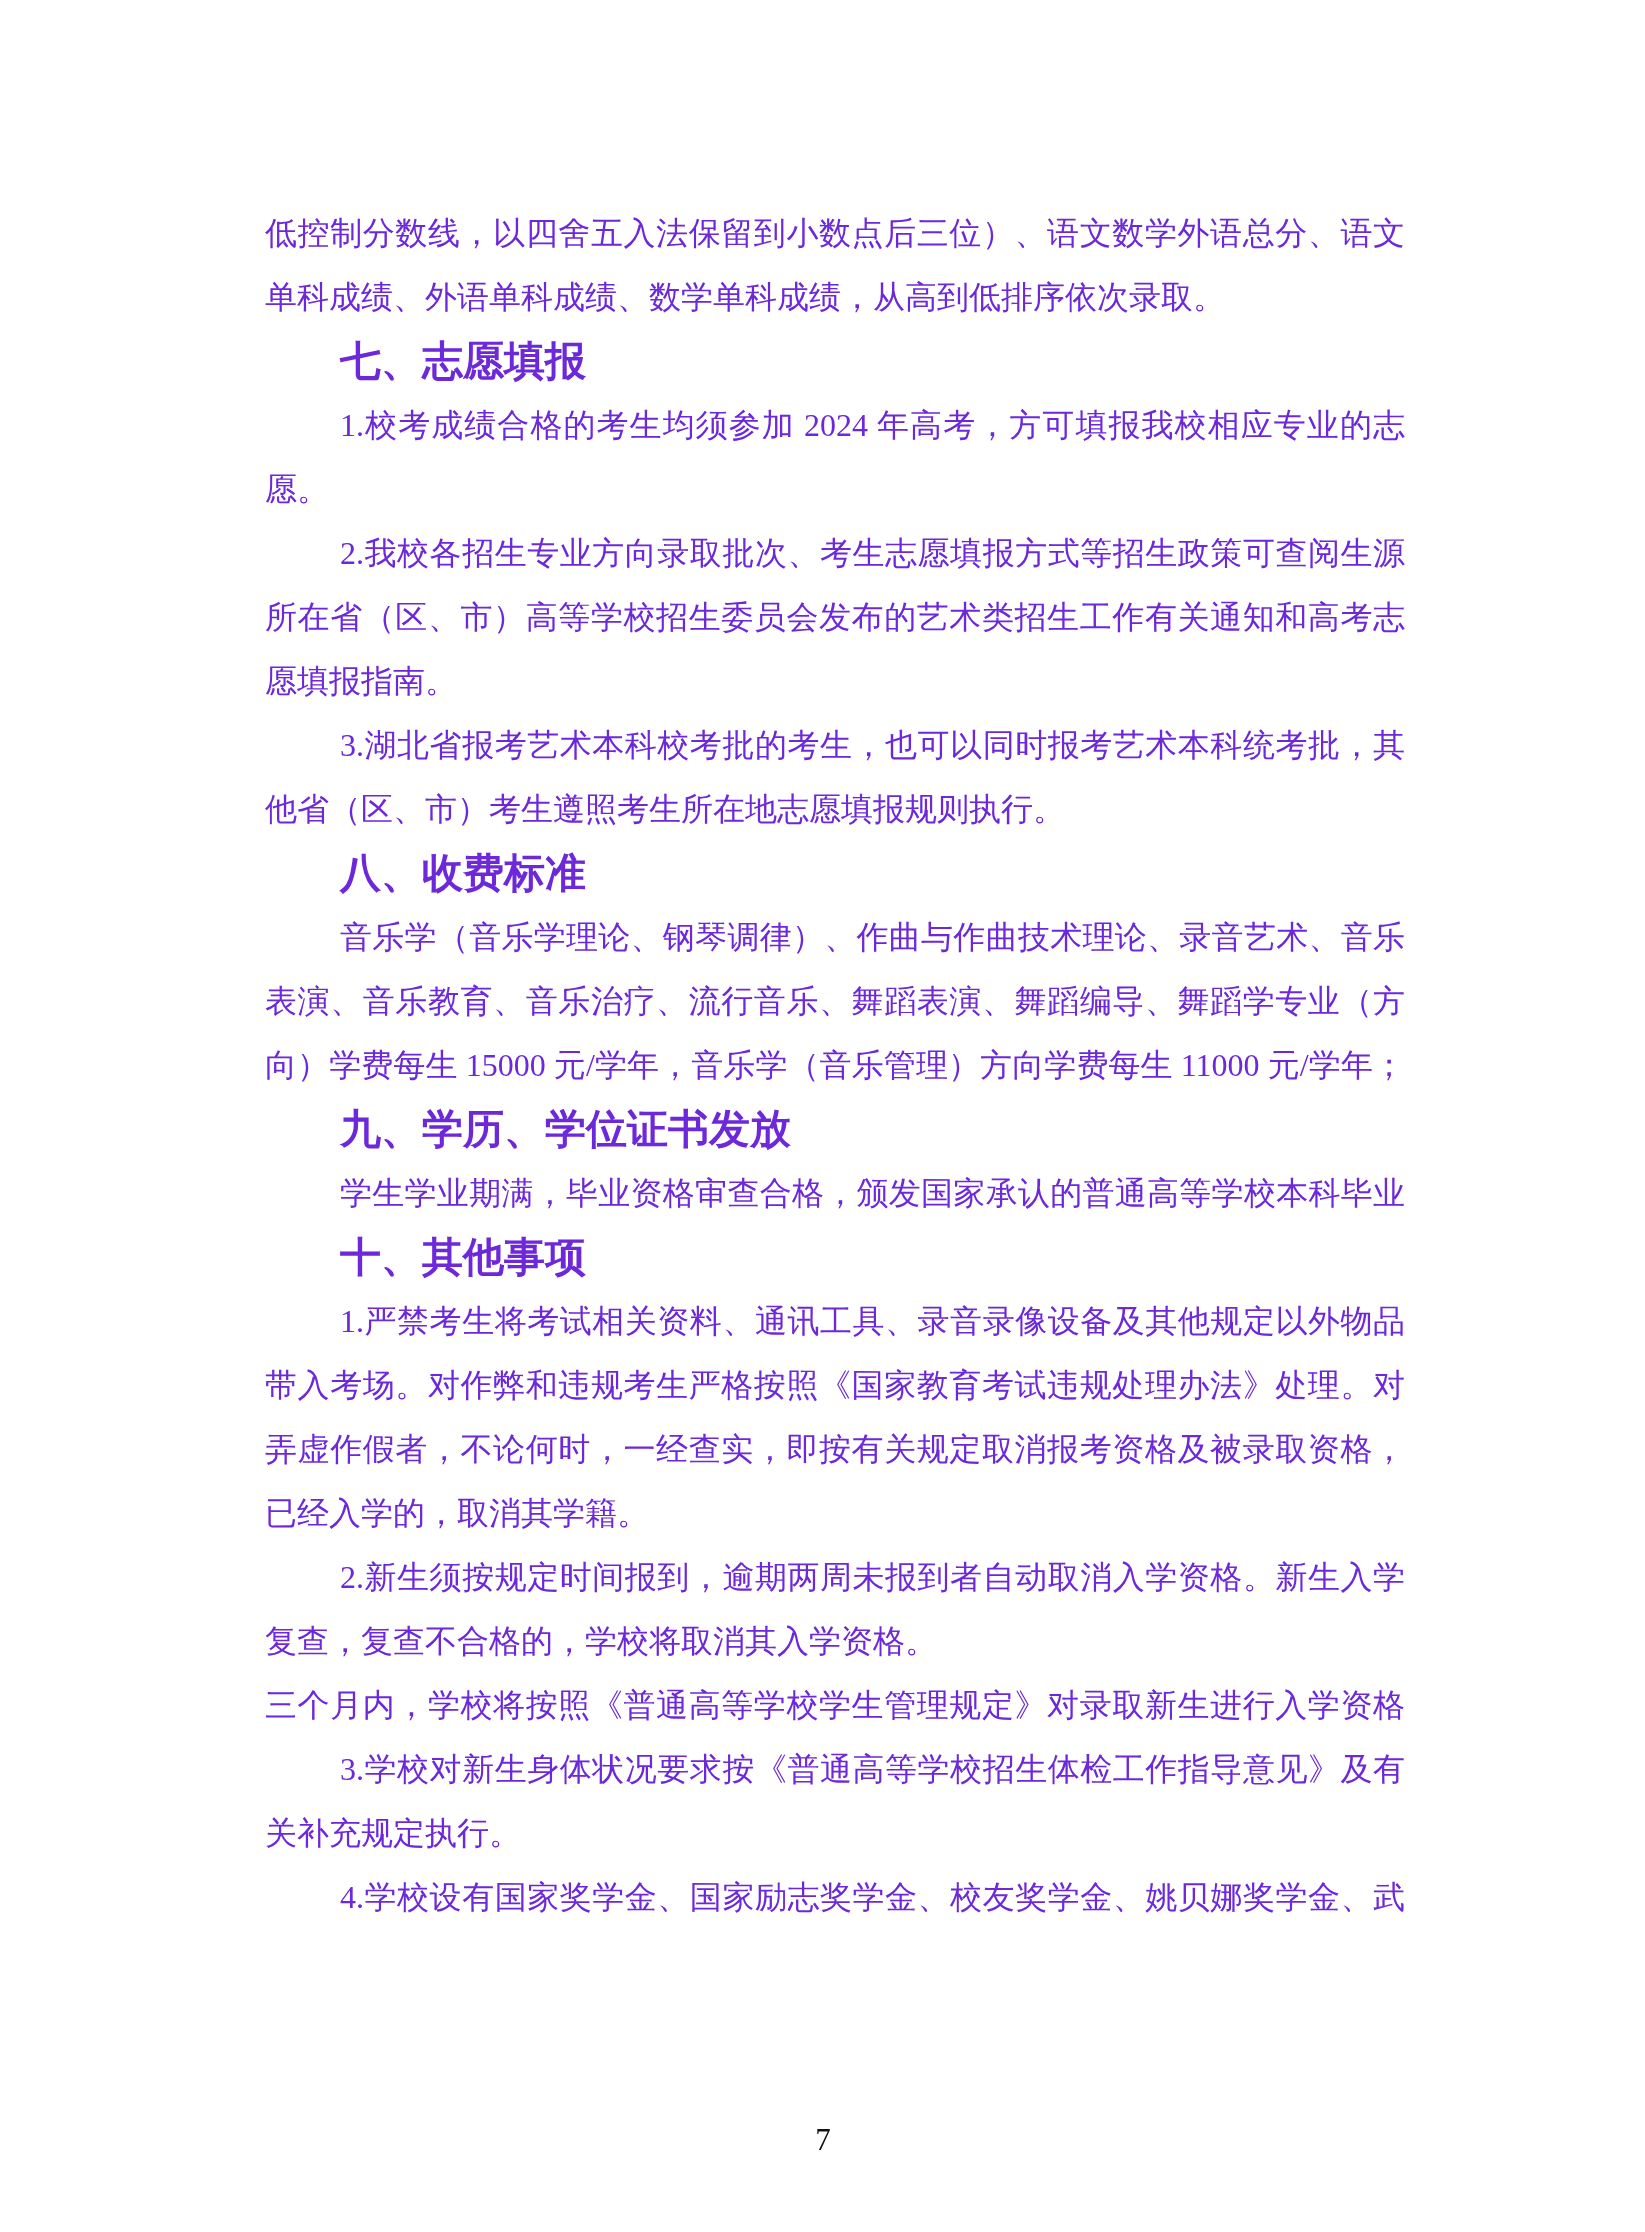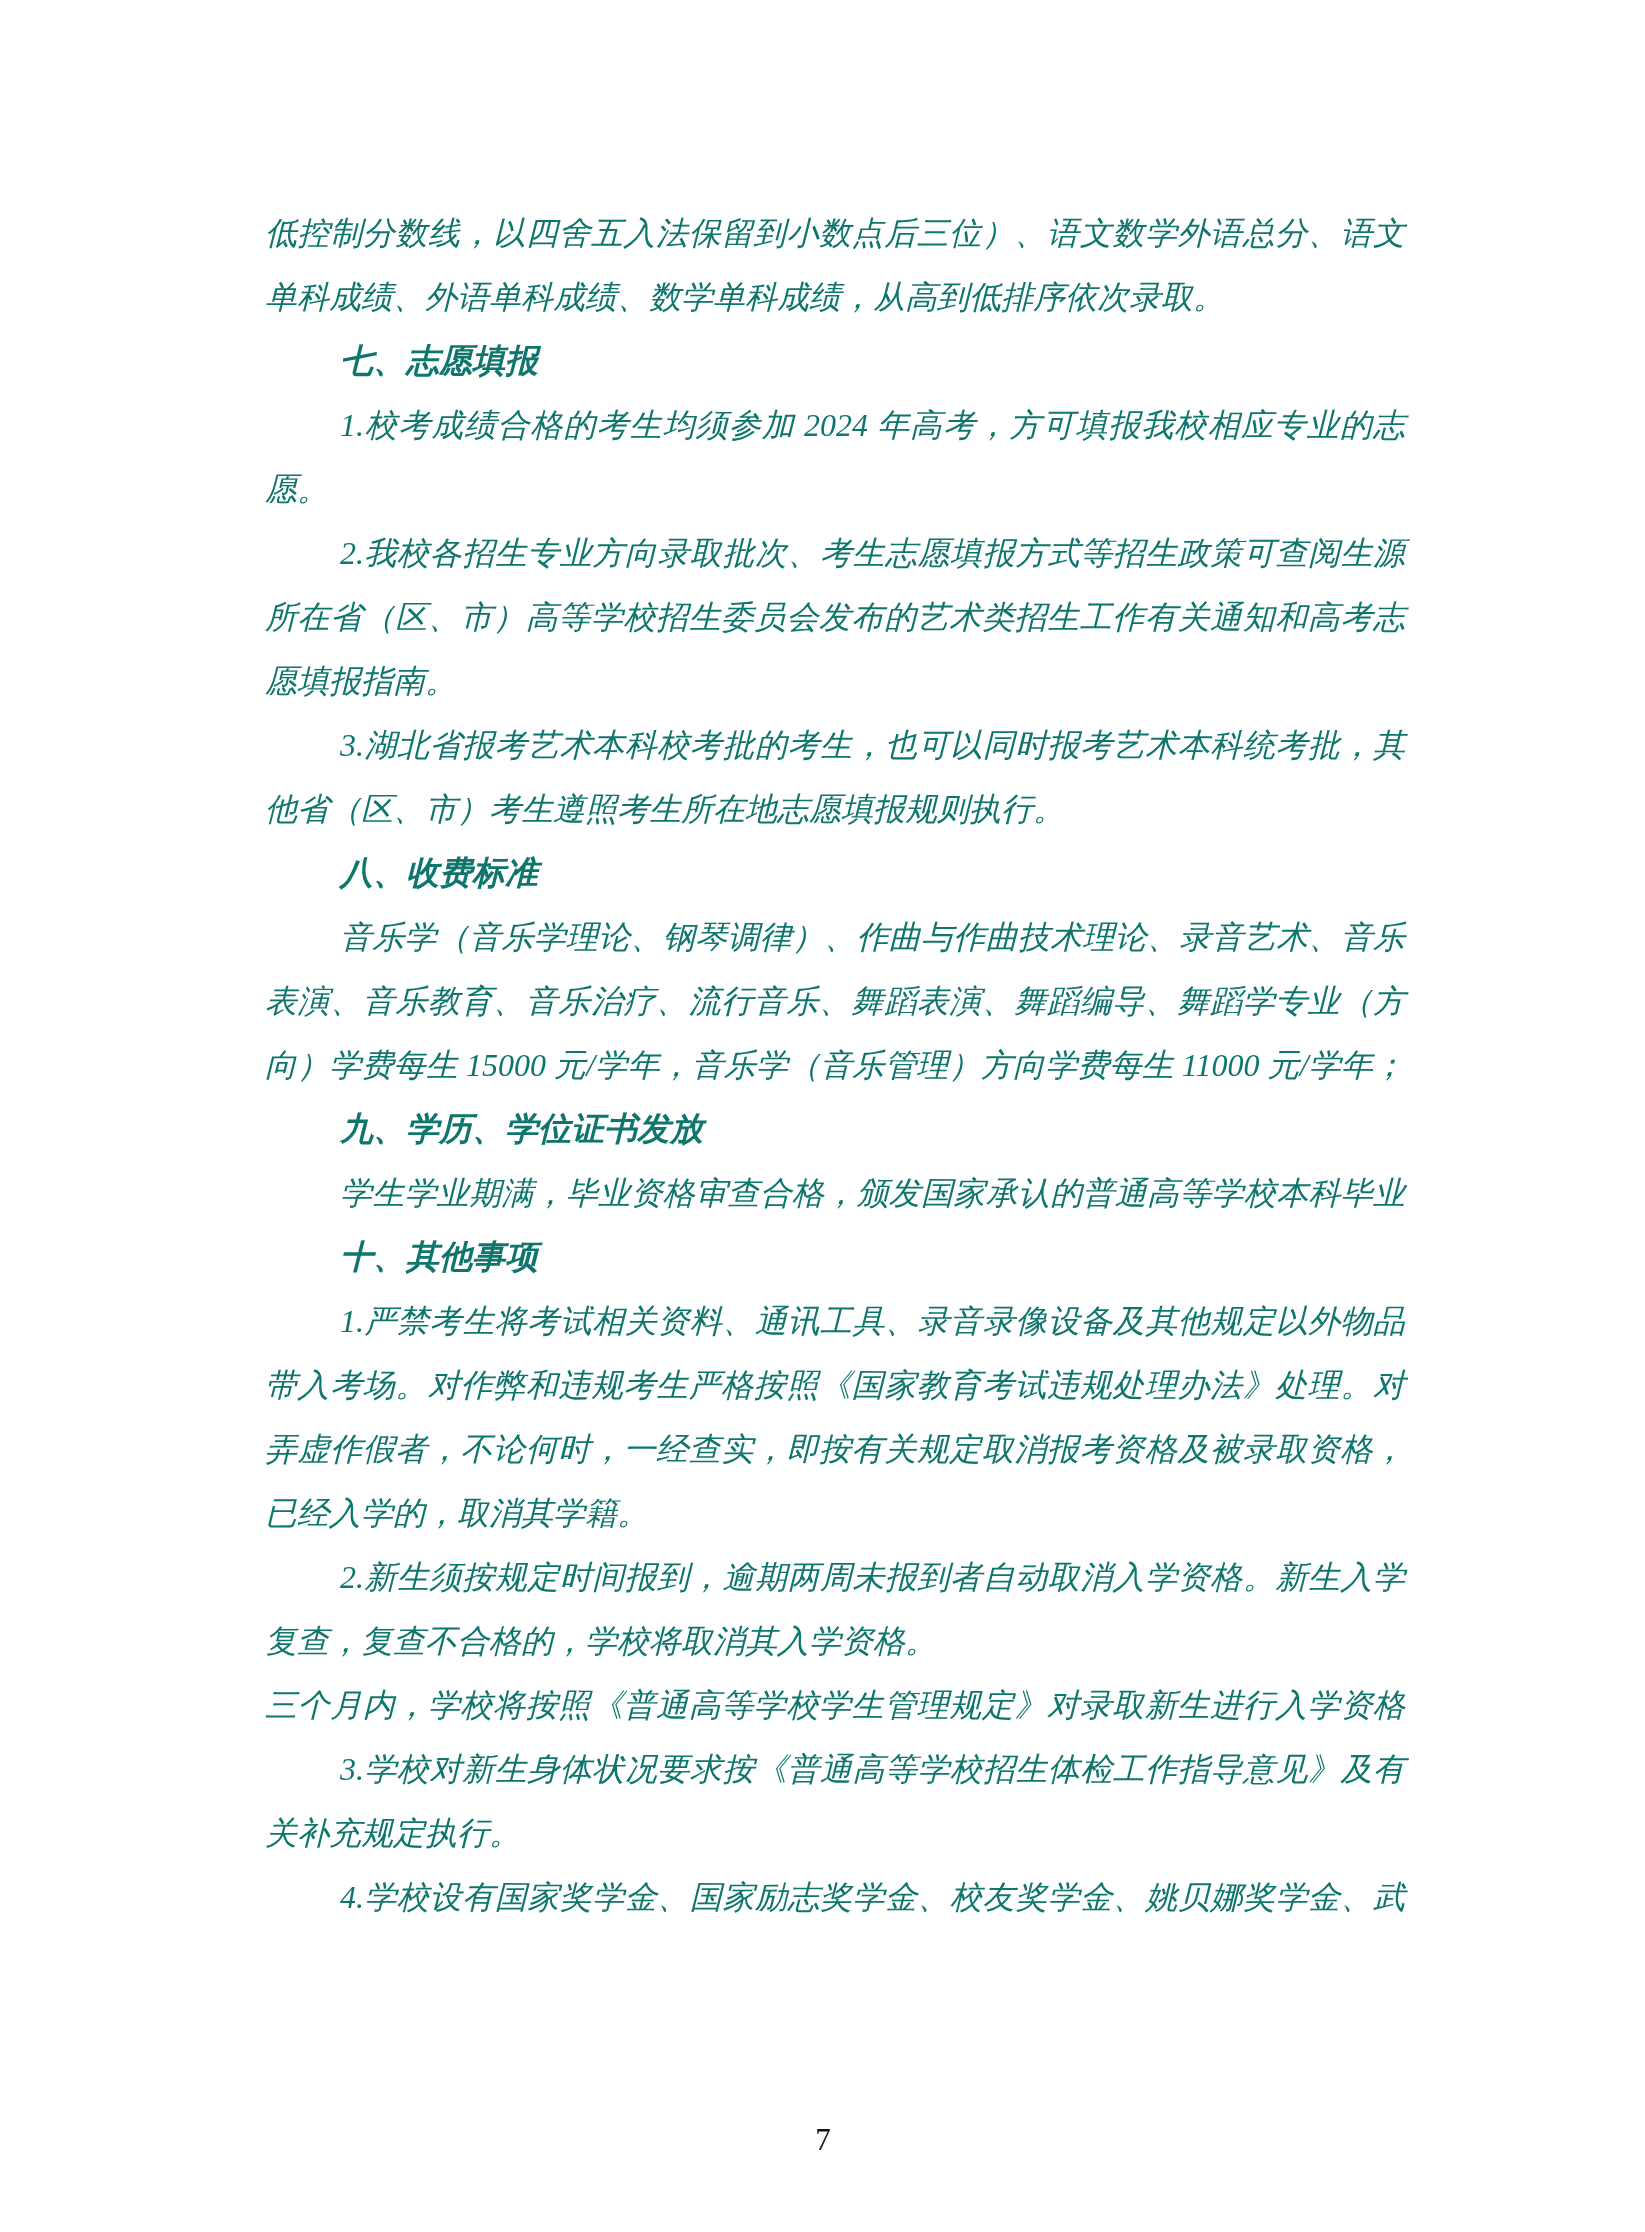--- a/index.html
+++ b/index.html
@@ -19,23 +19,22 @@
     position: absolute;
     left: 265px;
     top: 201px;
     width: 1140px;
   }
   .line {
     height: 64px;
     line-height: 64px;
     font-size: 32px;
     font-family: "Liberation Serif", "DejaVu Serif", serif;
-    color: #0f766e;
+    color: #6d28d9;
     white-space: nowrap;
-    font-style: italic;
   }
   
   .line.j {
     white-space: normal;
     text-align: justify;
     text-align-last: justify;
   }
   
   .line.l {
     text-align: left;
@@ -43,21 +42,21 @@
   
   .line.first {
     text-indent: 75px;
   }
   
   .line.heading {
     font-family: "Liberation Sans", "DejaVu Sans", sans-serif;
     font-weight: bold;
     text-indent: 75px;
     text-align: left;
-    font-size: 33px;
+    font-size: 41px;
   }
   .page-number {
     position: absolute;
     left: 0;
     top: 2120px;
     width: 1646px;
     text-align: center;
     font-size: 31px;
     line-height: 40px;
     font-family: "Liberation Serif", "DejaVu Serif", serif;

